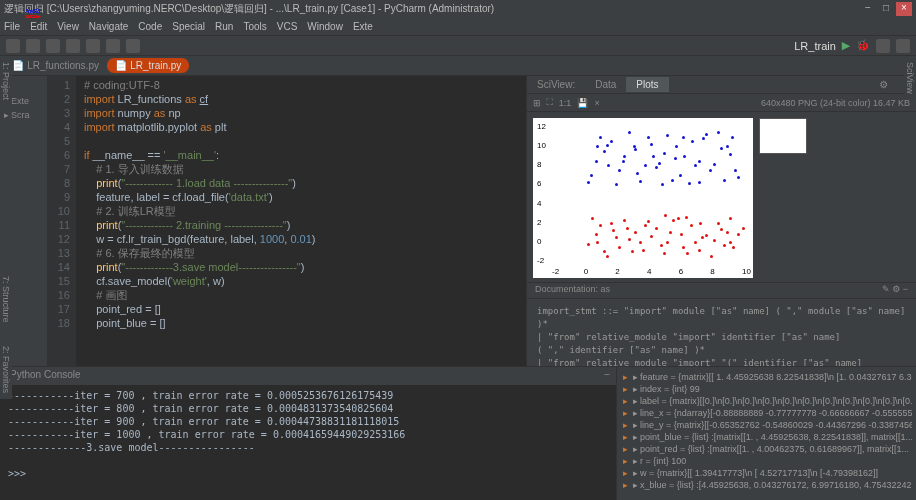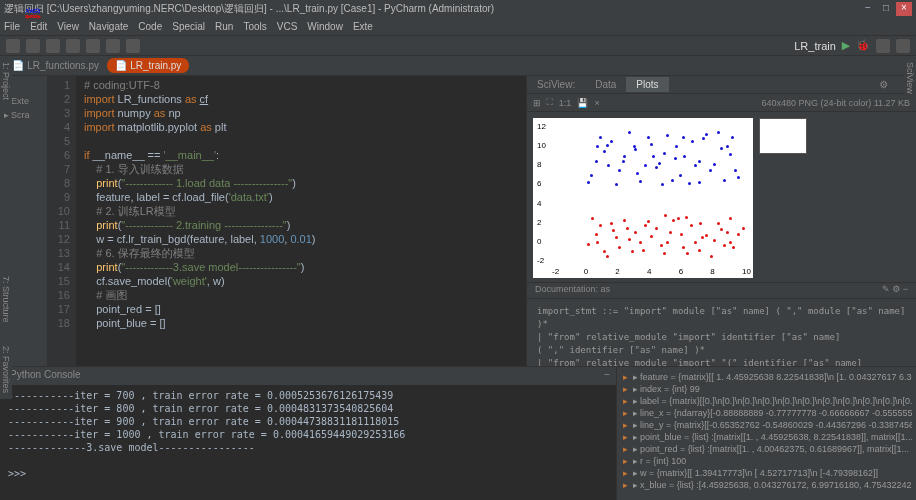--- a/index.html
+++ b/index.html
@@ -134,21 +134,21 @@
       <span>⚙</span>
       <span style="padding:2px 6px">−</span>
     </div>
     <div class="plottb">
       <span>⊞</span>
       <span>⛶</span>
       <span>1:1</span>
       <span>💾</span>
       <span>×</span>
       <span class="sp"></span>
-      <span>640x480 PNG (24-bit color) 11.27 KB</span>
+      <span>640x480 PNG (24-bit color) 16.47 KB</span>
     </div>
     <div class="plotarea">
       <div class="bigplot" id="plot">
           <div class="dot" style="background: rgb(20, 20, 210); left: 124.917px; top: 44.3714px; height: 3px; width: 3px;"></div>
           <div class="dot" style="background: rgb(20, 20, 210); left: 53.6667px; top: 62.5571px; height: 3px; width: 3px;"></div>
           <div class="dot" style="background: rgb(20, 20, 210); left: 164.5px; top: 62.5571px; height: 3px; width: 3px;"></div>
           <div class="dot" style="background: rgb(20, 20, 210); left: 129.667px; top: 33.8429px; height: 3px; width: 3px;"></div>
           <div class="dot" style="background: rgb(20, 20, 210); left: 186.667px; top: 29.0571px; height: 3px; width: 3px;"></div>
           <div class="dot" style="background: rgb(20, 20, 210); left: 72.6667px; top: 26.1857px; height: 3px; width: 3px;"></div>
           <div class="dot" style="background: rgb(20, 20, 210); left: 90.0833px; top: 36.7143px; height: 3px; width: 3px;"></div>

